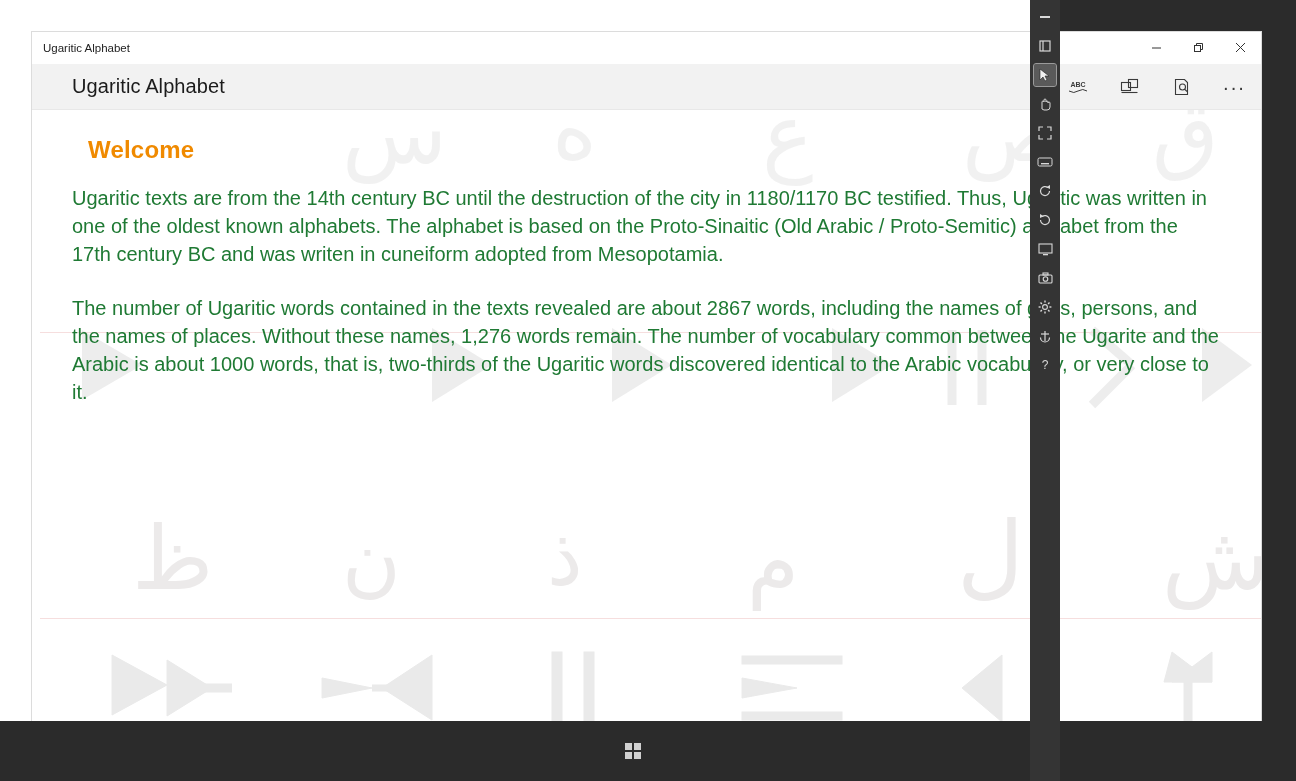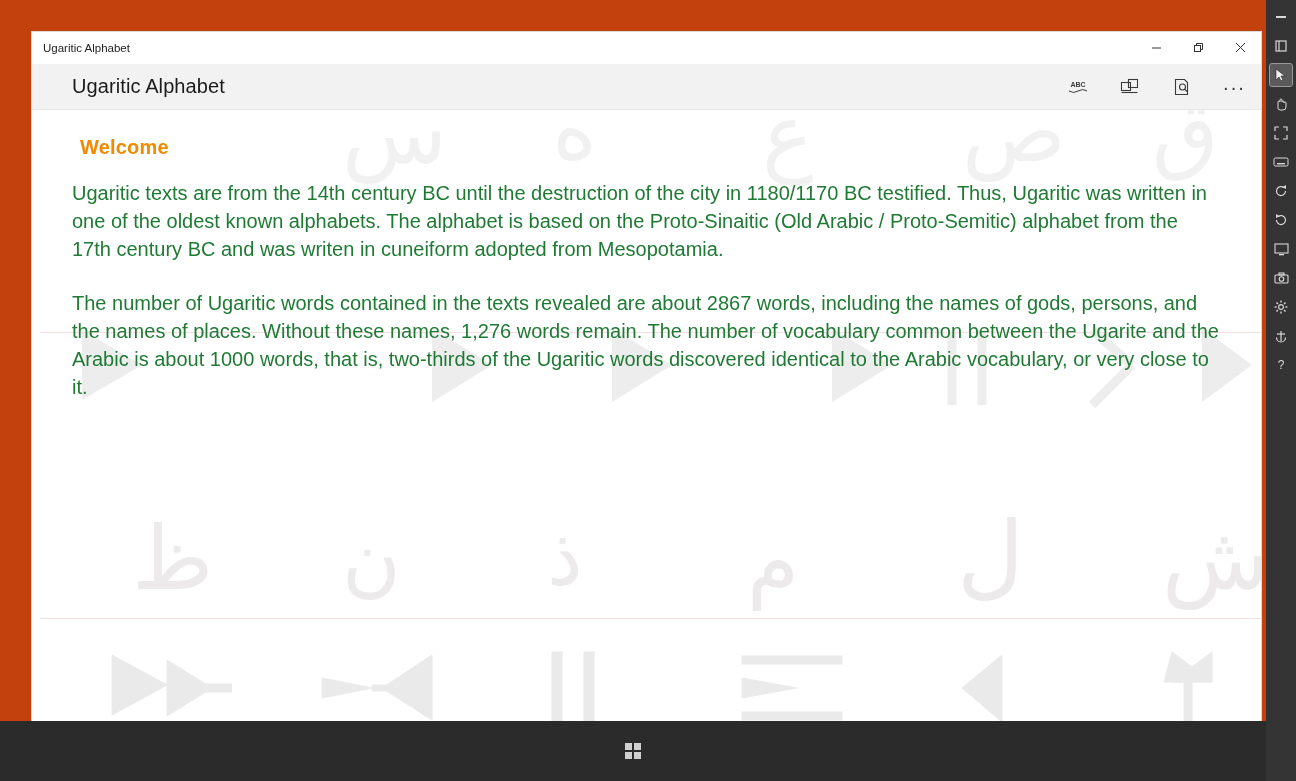--- a/index.html
+++ b/index.html
@@ -7,23 +7,23 @@
     padding: 0;
     background: #2b2b2b;
     width: 1296px;
     height: 781px;
     overflow: hidden;
     font-family: "Liberation Sans", sans-serif;
   }
 
   #desktop {
     position: relative;
-    width: 1296px;
+    width: 1060px;
     height: 781px;
-    background: #c2410c;
+    background: #ffffff;
   }
 
   
   #tool-rail {
     position: absolute;
     top: 0;
     right: 0;
     width: 30px;
     height: 781px;
     background: #343434;
@@ -182,23 +182,23 @@
     pointer-events: none;
   }
 
   #doc-content {
     position: relative;
     padding: 26px 40px 0 40px;
     box-sizing: border-box;
   }
   #doc-heading {
     color: #f08a00;
-    font-size: 20px;
+    font-size: 24px;
     font-weight: bold;
-    margin: 0 0 20px 8px;
+    margin: 0 0 20px 16px;
     letter-spacing: .2px;
   }
   .doc-para {
     color: #1f7a34;
     font-size: 20px;
     line-height: 28px;
     margin: 0 0 26px 0;
     max-width: 1215px;
   }
 </style>

